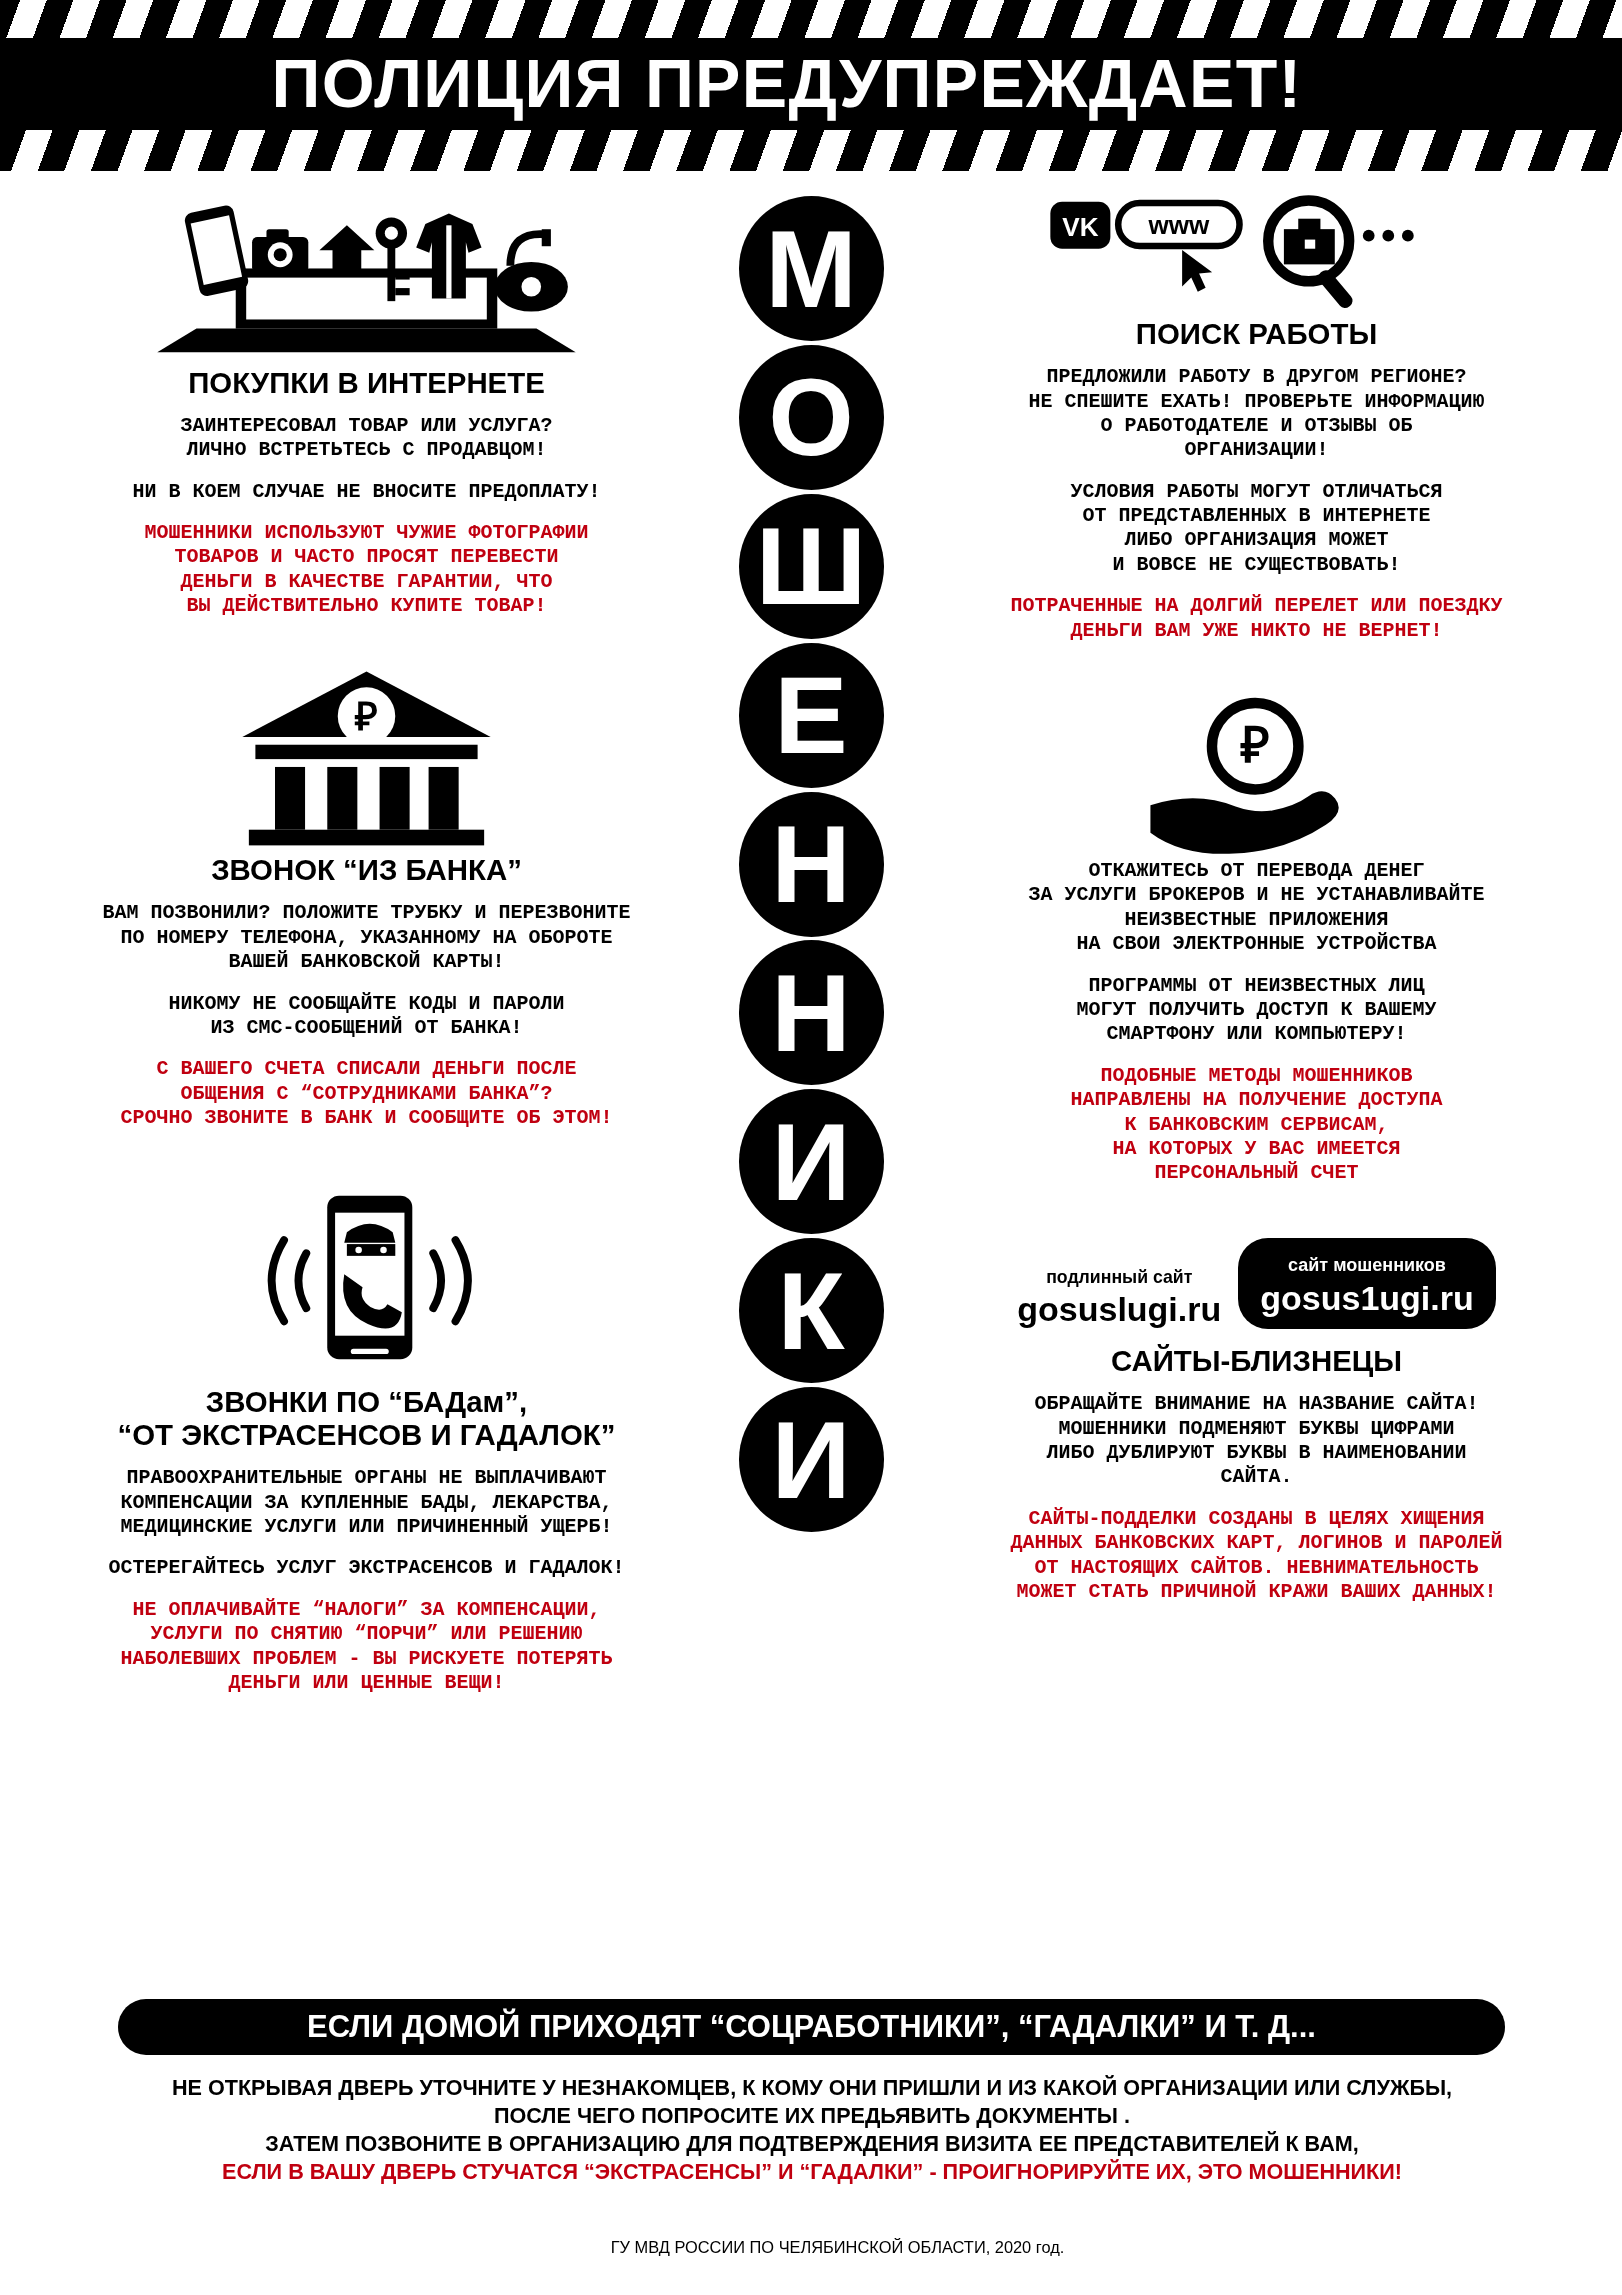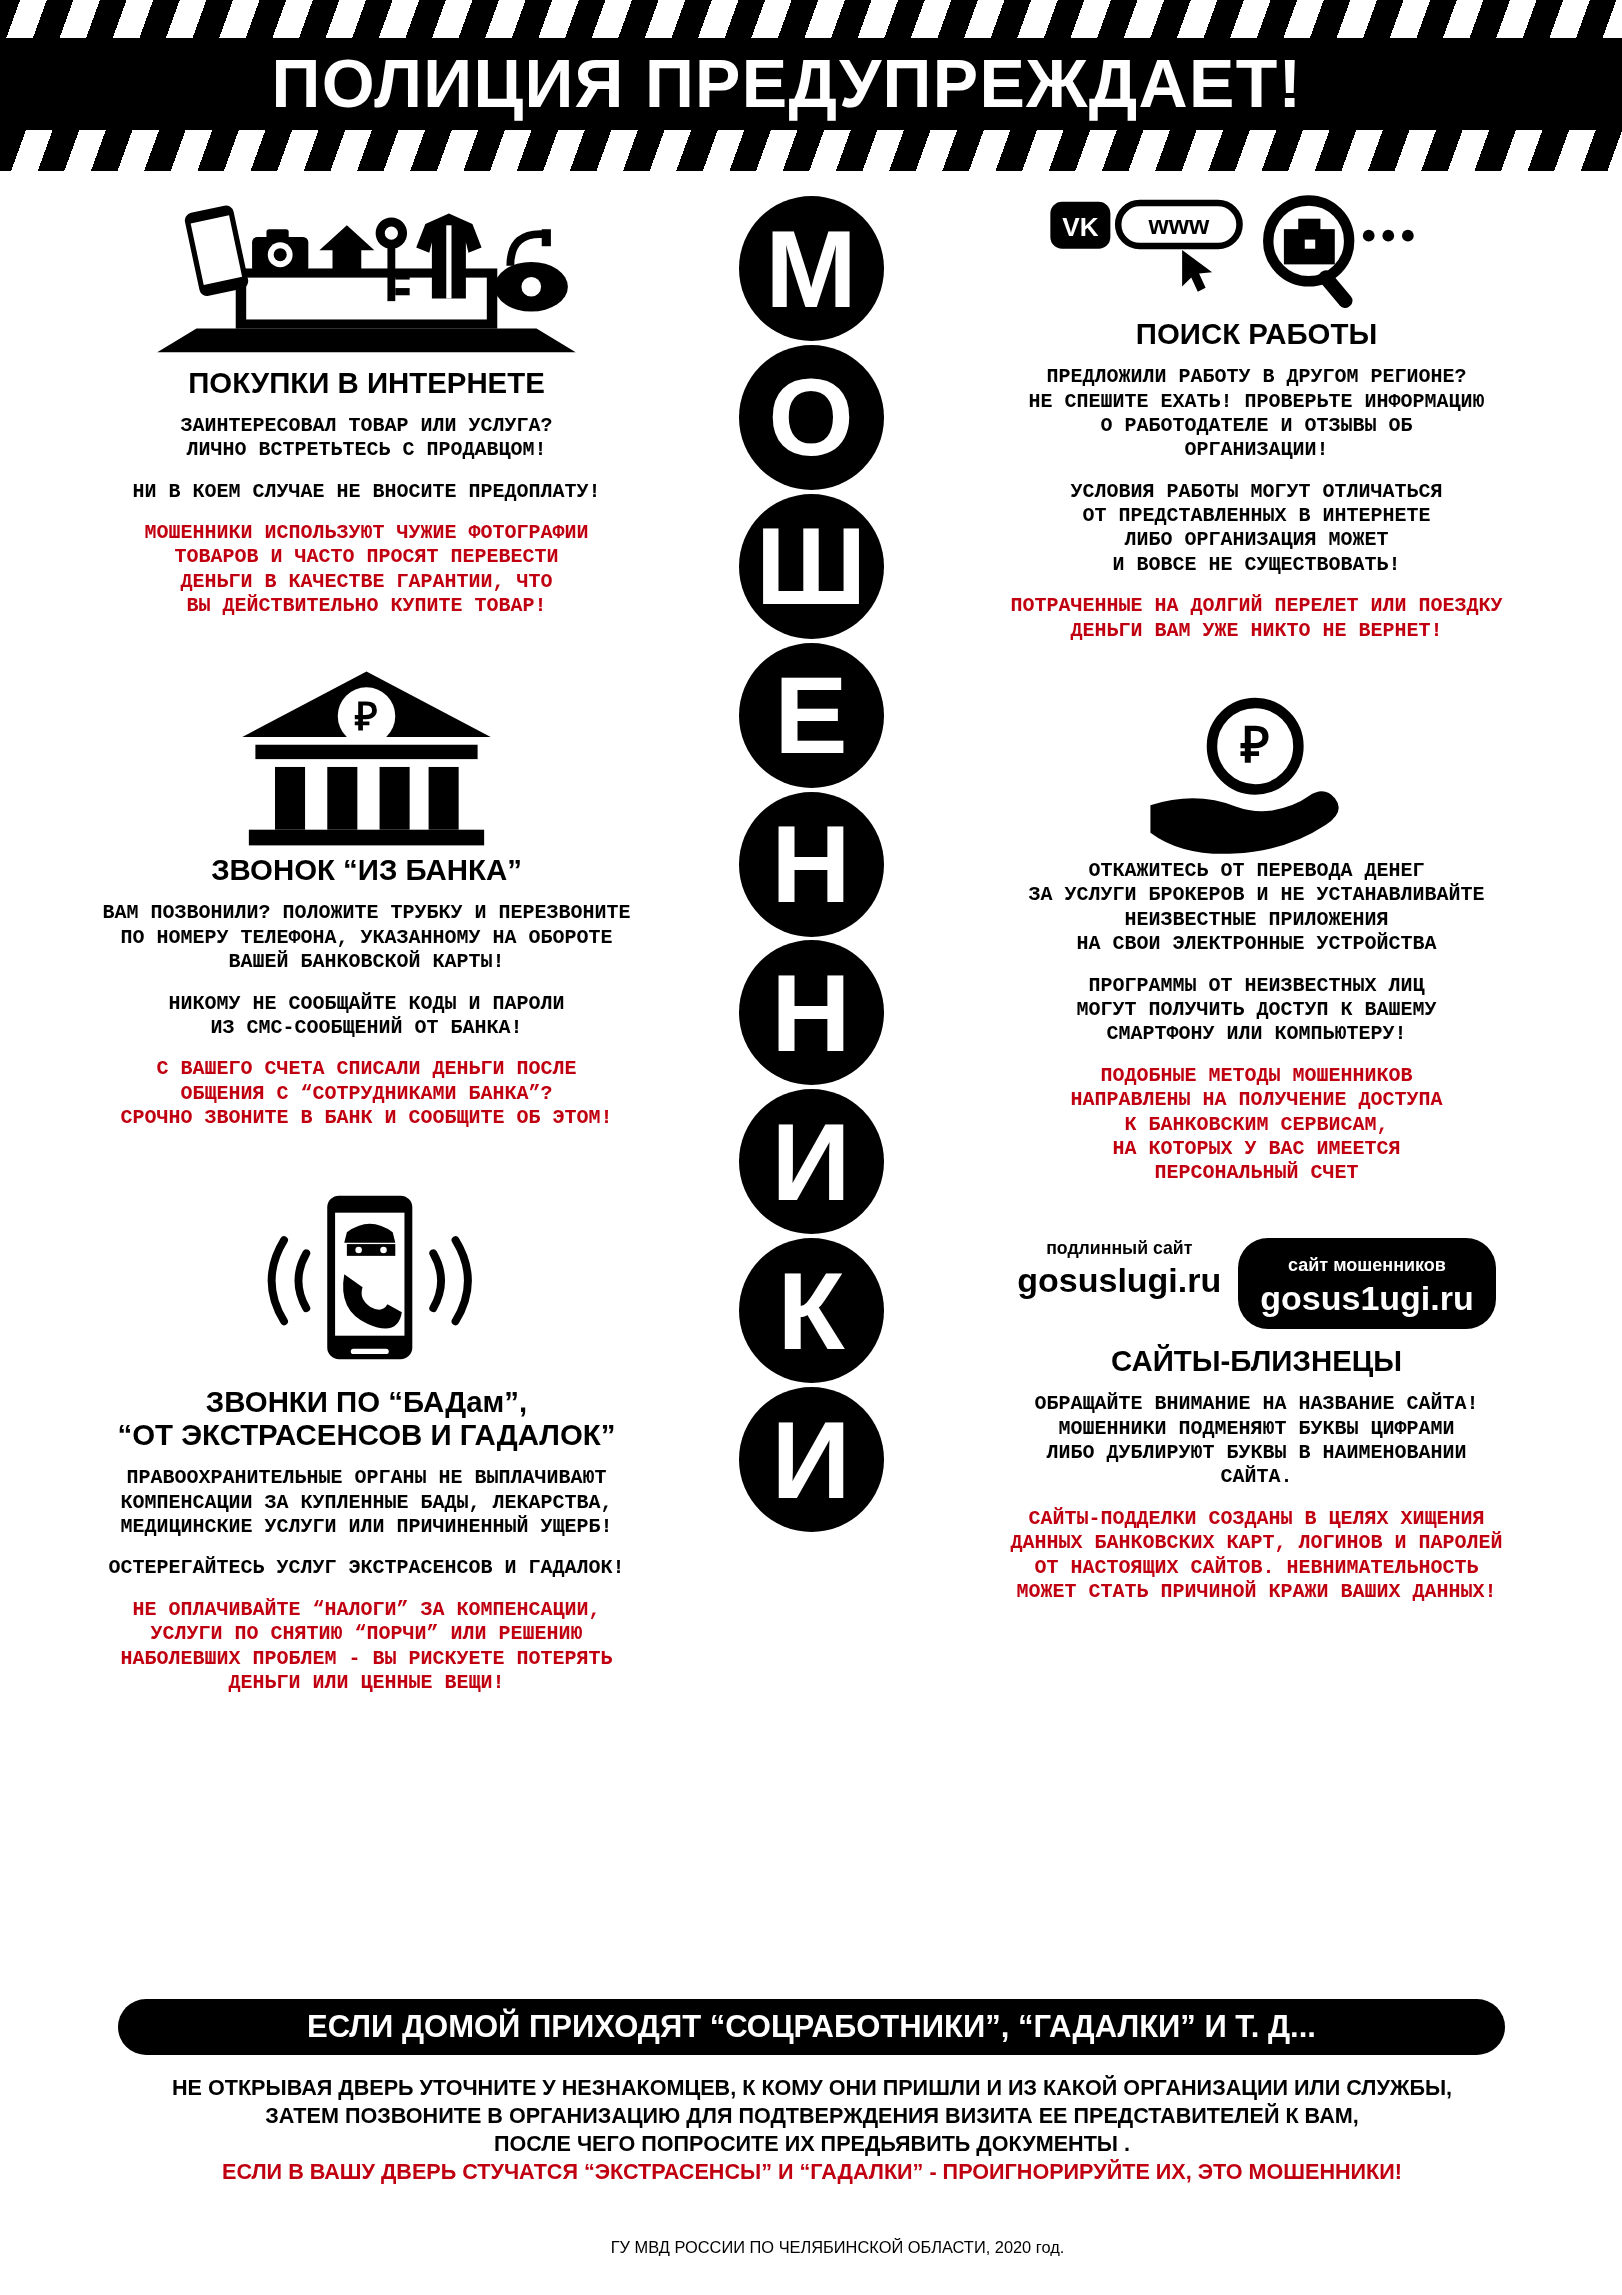--- a/index.html
+++ b/index.html
@@ -95,21 +95,21 @@
     text-align:center; font-size:21.6px; font-weight:bold; line-height:1.3;
   }
   .footer-text .red { color:#c00010; }
   .credit {
     position:absolute; left:4px; top:2238px; width:1623px;
     text-align:center; font-size:16.4px; font-weight:normal;padding-left:44px;
   }
 
   
   .twins {
-    display:flex; align-items:flex-start; justify-content:center; gap:17px;
+    display:flex; align-items:flex-end; justify-content:center; gap:17px;
     margin: 3.9px 0 15.7px 0;
   }
   .twin-real { text-align:center; }
   .twin-real .lbl { font-size:17.7px; font-weight:bold; margin-bottom:2.6px; }
   .twin-real .dom { font-size:34px; font-weight:bold; }
   .twin-fake {
     background:#000; color:#fff; border-radius:30px;
     padding:9.2px 22px 11.8px 22px; text-align:center;
   }
   .twin-fake .lbl { font-size:18px; font-weight:bold; margin-bottom:2.6px;margin-top:8px; }
@@ -301,20 +301,20 @@
       </div>
       <div class="block-title">САЙТЫ-БЛИЗНЕЦЫ</div>
       <div class="p">ОБРАЩАЙТЕ ВНИМАНИЕ НА НАЗВАНИЕ САЙТА!<br>МОШЕННИКИ ПОДМЕНЯЮТ БУКВЫ ЦИФРАМИ<br>ЛИБО ДУБЛИРУЮТ БУКВЫ В НАИМЕНОВАНИИ<br>САЙТА.</div>
       <div class="p red last">САЙТЫ-ПОДДЕЛКИ СОЗДАНЫ В ЦЕЛЯХ ХИЩЕНИЯ<br>ДАННЫХ БАНКОВСКИХ КАРТ, ЛОГИНОВ И ПАРОЛЕЙ<br>ОТ НАСТОЯЩИХ САЙТОВ. НЕВНИМАТЕЛЬНОСТЬ<br>МОЖЕТ СТАТЬ ПРИЧИНОЙ КРАЖИ ВАШИХ ДАННЫХ!</div>
     </div>
   </div>
 
   <div class="footer-bar">ЕСЛИ ДОМОЙ ПРИХОДЯТ “СОЦРАБОТНИКИ”, “ГАДАЛКИ” И Т. Д...</div>
   <div class="footer-text">
     <div>НЕ ОТКРЫВАЯ ДВЕРЬ УТОЧНИТЕ У НЕЗНАКОМЦЕВ, К КОМУ ОНИ ПРИШЛИ И ИЗ КАКОЙ ОРГАНИЗАЦИИ ИЛИ СЛУЖБЫ,</div>
+    <div>ПОСЛЕ ЧЕГО ПОПРОСИТЕ ИХ ПРЕДЬЯВИТЬ  ДОКУМЕНТЫ .</div>
     <div>ЗАТЕМ ПОЗВОНИТЕ В ОРГАНИЗАЦИЮ ДЛЯ ПОДТВЕРЖДЕНИЯ ВИЗИТА ЕЕ ПРЕДСТАВИТЕЛЕЙ К ВАМ,</div>
-    <div>ПОСЛЕ ЧЕГО ПОПРОСИТЕ ИХ ПРЕДЬЯВИТЬ  ДОКУМЕНТЫ .</div>
     <div class="red">ЕСЛИ В ВАШУ ДВЕРЬ СТУЧАТСЯ “ЭКСТРАСЕНСЫ” И “ГАДАЛКИ” - ПРОИГНОРИРУЙТЕ ИХ, ЭТО МОШЕННИКИ!</div>
   </div>
   <div class="credit">ГУ МВД РОССИИ ПО ЧЕЛЯБИНСКОЙ ОБЛАСТИ, 2020 год.</div>
 
 </div>
 
 
 </body></html>

